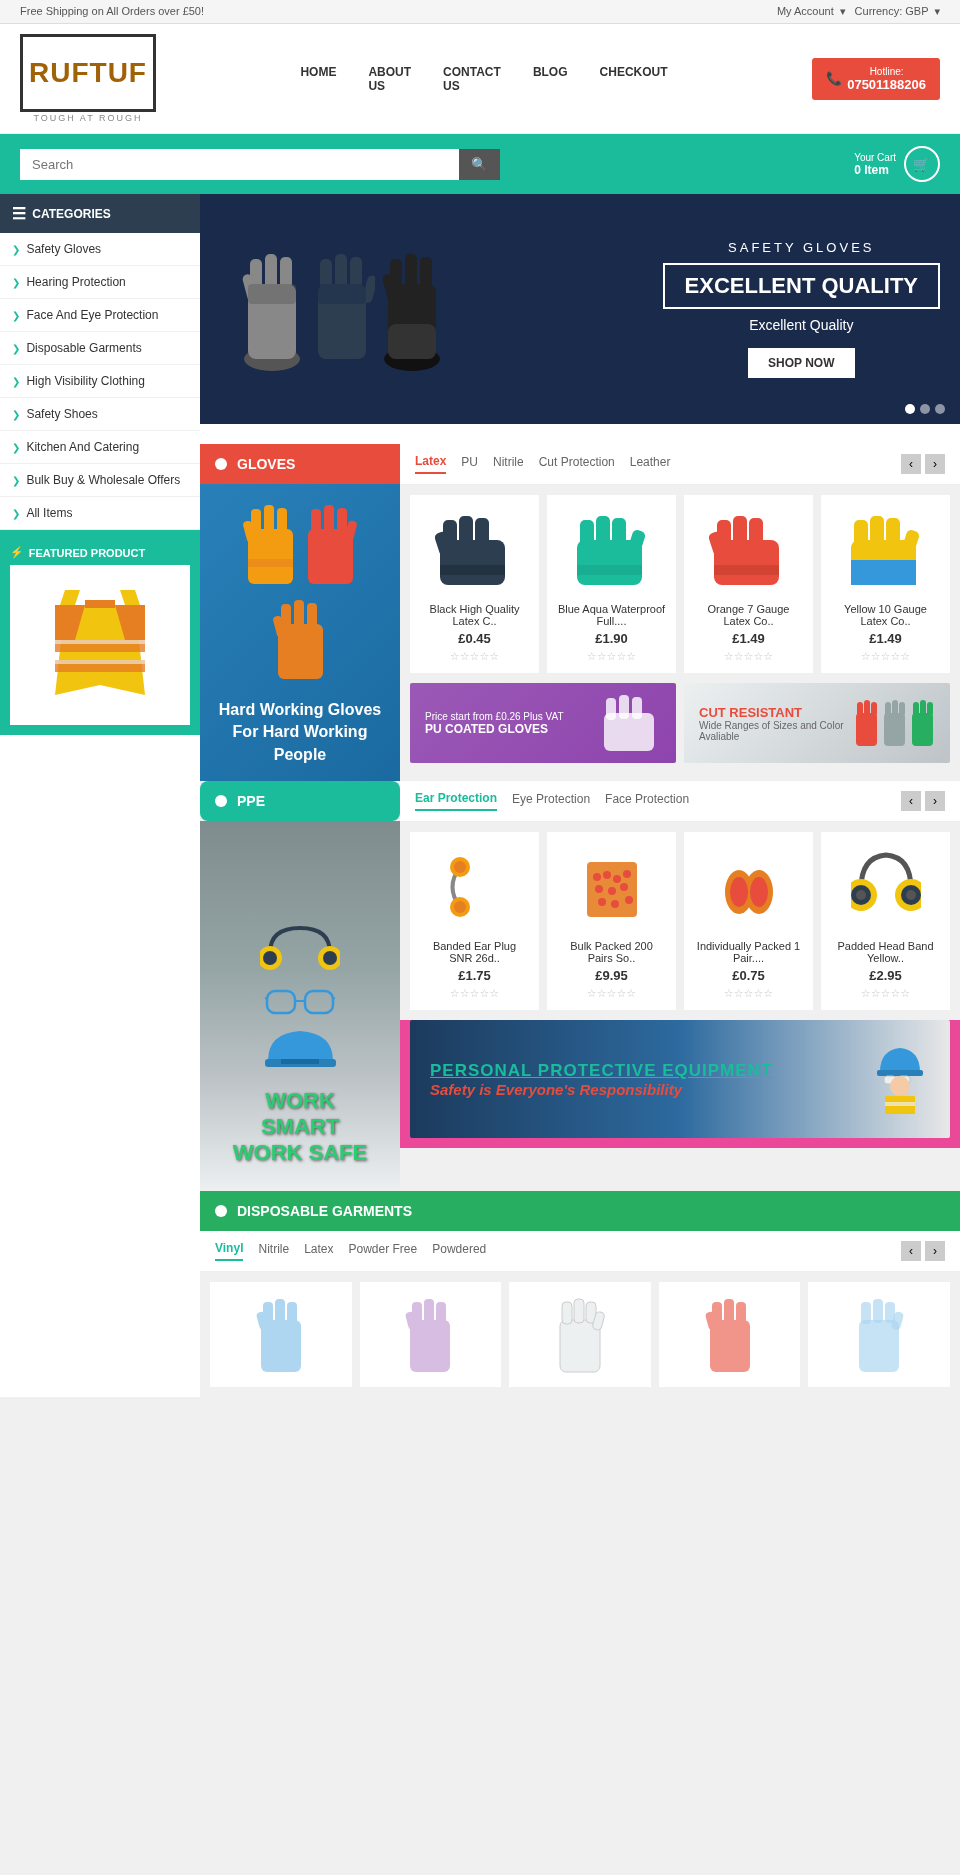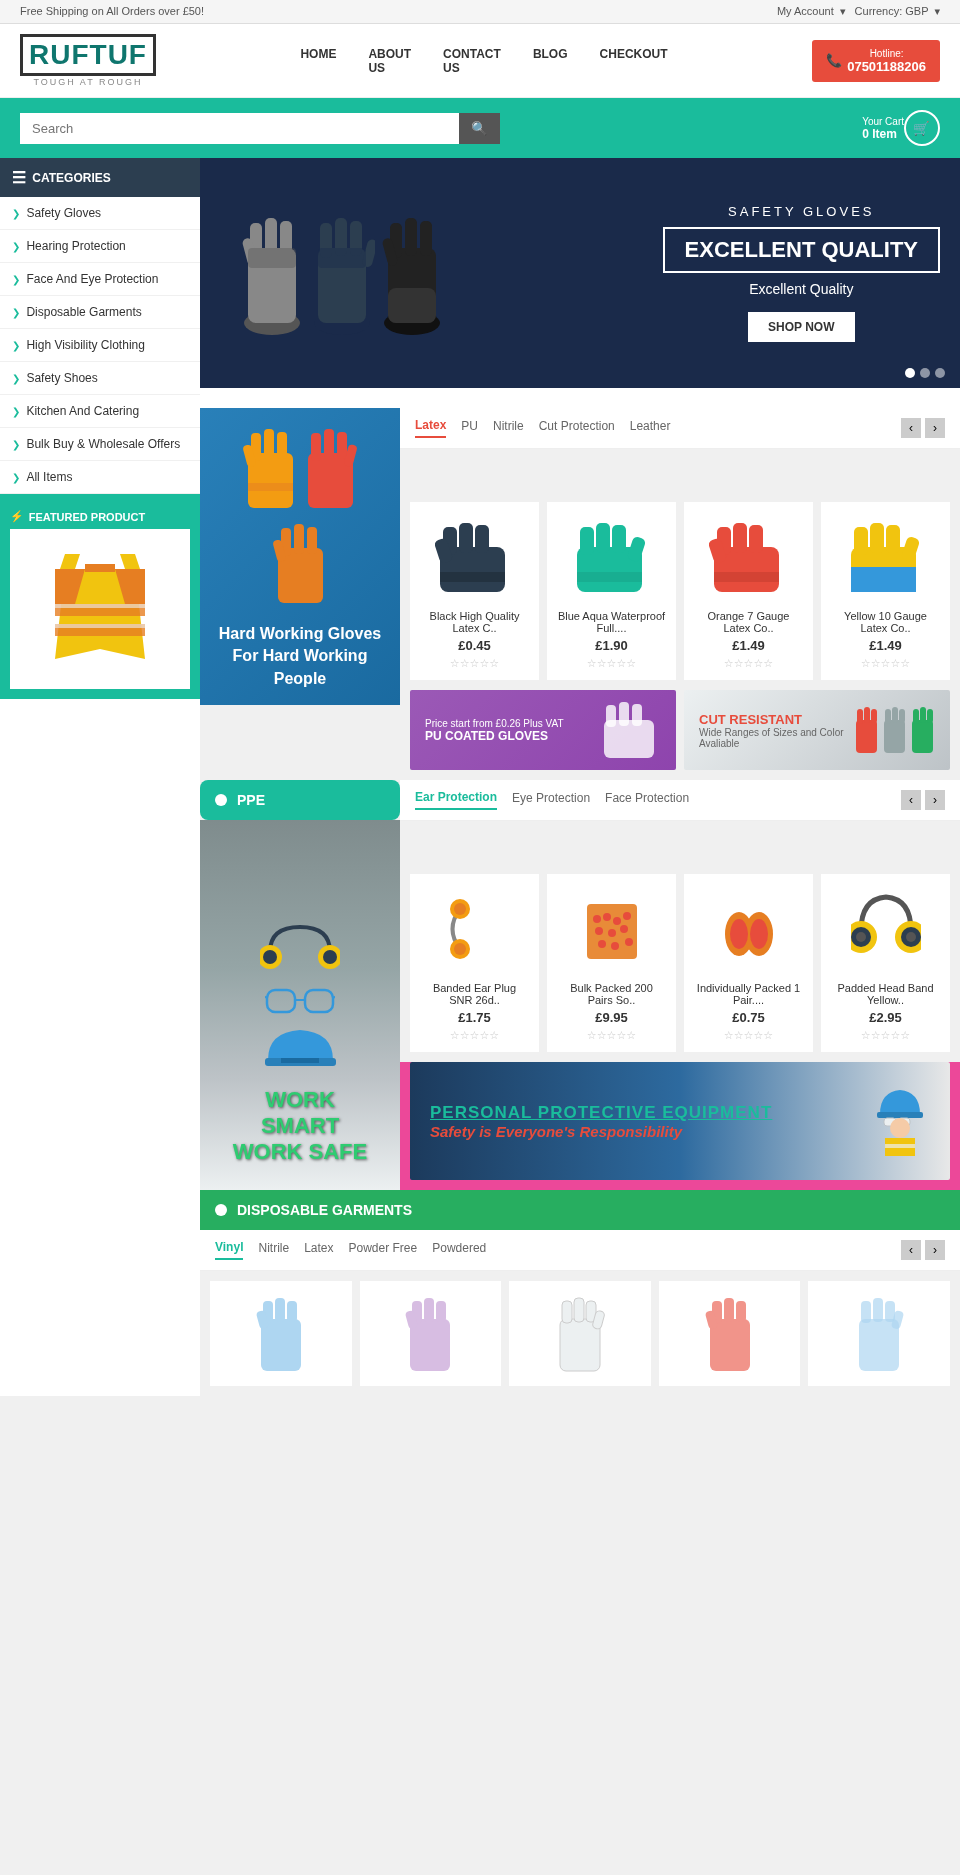--- a/index.html
+++ b/index.html
@@ -4,33 +4,33 @@
   <style>
     * { box-sizing: border-box; margin: 0; padding: 0; }
     body { font-family: Arial, sans-serif; background: #f0f0f0; font-size: 13px; color: #333; }
 
     
     .top-bar { background: #f5f5f5; border-bottom: 1px solid #ddd; padding: 5px 20px; display: flex; justify-content: space-between; font-size: 11px; color: #555; }
 
     
     .header { background: #fff; padding: 10px 20px; display: flex; align-items: center; justify-content: space-between; border-bottom: 1px solid #eee; }
     .logo { display: flex; flex-direction: column; }
-    .logo-main { font-size: 28px; font-weight: 900; color: #0f766e; letter-spacing: 1px; border: 3px solid #333; padding: 2px 6px; }
+    .logo-main { font-size: 28px; font-weight: 900; color: #a16207; letter-spacing: 1px; border: 3px solid #333; padding: 20px 6px; }
     .logo-sub { font-size: 9px; color: #888; letter-spacing: 2px; text-align: center; margin-top: 1px; }
     .nav { display: flex; gap: 32px; }
     .nav a { text-decoration: none; color: #333; font-size: 12px; font-weight: bold; }
     .hotline-btn { background: #e74c3c; color: #fff; border: none; padding: 8px 14px; font-size: 11px; border-radius: 3px; cursor: pointer; display: flex; align-items: center; gap: 5px; }
     .hotline-btn span { font-size: 13px; font-weight: bold; }
 
     
     .search-bar { background: #1abc9c; padding: 12px 20px; display: flex; align-items: center; justify-content: space-between; }
     .search-wrap { display: flex; flex: 1; max-width: 480px; }
     .search-wrap input { flex: 1; padding: 8px 12px; border: none; font-size: 13px; outline: none; }
     .search-wrap button { background: #555; color: #fff; border: none; padding: 8px 12px; cursor: pointer; }
-    .cart-area { display: flex; align-items: center; color: #fff; font-size: 12px; }
+    .cart-area { display: flex; align-items: center; gap: 8px; color: #fff; font-size: 12px; }
     .cart-icon-btn { background: #1abc9c; border: 2px solid #fff; border-radius: 50%; width: 36px; height: 36px; display: flex; align-items: center; justify-content: center; cursor: pointer; }
 
     
     .main-layout { display: flex; gap: 0; background: #f0f0f0; }
 
     
     .sidebar { width: 200px; min-width: 200px; background: #fff; }
     .sidebar-categories { background: #2c3e50; color: #fff; padding: 10px 12px; font-size: 12px; font-weight: bold; display: flex; align-items: center; gap: 6px; }
     .sidebar ul { list-style: none; }
     .sidebar ul li { border-bottom: 1px solid #f0f0f0; }
@@ -60,21 +60,21 @@
 
     
     .tabs-row { background: #fff; padding: 10px 15px; display: flex; gap: 15px; align-items: center; border-bottom: 1px solid #eee; }
     .tab { font-size: 12px; color: #666; cursor: pointer; padding-bottom: 4px; }
     .tab.active { color: #e74c3c; border-bottom: 2px solid #e74c3c; font-weight: bold; }
     .tab.active.teal { color: #1abc9c; border-bottom: 2px solid #1abc9c; }
     .tab-arrows { margin-left: auto; display: flex; gap: 4px; }
     .tab-arrow { background: #ccc; border: none; width: 20px; height: 20px; cursor: pointer; font-size: 12px; display: flex; align-items: center; justify-content: center; }
 
     
-    .product-grid { display: grid; grid-template-columns: repeat(4, 1fr); gap: 8px; padding: 10px; background: #f0f0f0; margin-top: 43px; }
+    .product-grid { display: grid; grid-template-columns: repeat(4, 1fr); gap: 8px; padding: 10px; background: #f0f0f0; }
     .product-card { background: #fff; padding: 10px; text-align: center; }
     .product-img { width: 100%; height: 90px; display: flex; align-items: center; justify-content: center; margin-bottom: 8px; overflow: hidden; }
     .product-name { font-size: 11px; color: #333; margin-bottom: 4px; }
     .product-price { font-size: 13px; font-weight: bold; color: #333; margin-bottom: 4px; }
     .stars { color: #ccc; font-size: 11px; }
 
     
     .promo-row { display: grid; grid-template-columns: 1fr 1fr; gap: 8px; padding: 0 10px 10px; background: #f0f0f0; }
     .promo-banner { height: 80px; display: flex; align-items: center; justify-content: flex-start; padding: 15px; border-radius: 2px; overflow: hidden; }
     .promo-banner.purple { background: linear-gradient(135deg, #9b59b6, #8e44ad); color: #fff; }
@@ -264,20 +264,24 @@
         <div class="banner-dot active"></div>
         <div class="banner-dot"></div>
         <div class="banner-dot"></div>
       </div>
     </div>
 
     <div style="background:#fff; height:20px;"></div>
 
     <div class="gloves-section">
       <div class="section-side-gloves">
+        <div class="section-header">
+          <span class="dot"></span>
+          <span>GLOVES</span>
+        </div>
         <div class="section-with-image" style="background: linear-gradient(135deg, #2980b9, #1a6aa0); min-height:290px; flex-direction:column; gap:15px;">
 
           <div style="display:flex; flex-wrap:wrap; gap:5px; justify-content:center;">
             <svg width="55" height="90" viewBox="0 0 55 90">
               <rect x="5" y="30" width="45" height="55" rx="6" fill="#f39c12"></rect>
               <rect x="8" y="10" width="10" height="28" rx="4" fill="#f39c12"></rect>
               <rect x="21" y="6" width="10" height="30" rx="4" fill="#f39c12"></rect>
               <rect x="34" y="9" width="10" height="27" rx="4" fill="#f39c12"></rect>
               <rect x="2" y="22" width="9" height="22" rx="4" fill="#f39c12" transform="rotate(-15,6,33)"></rect>
               <rect x="5" y="60" width="45" height="8" fill="#e67e22" opacity="0.5"></rect>

